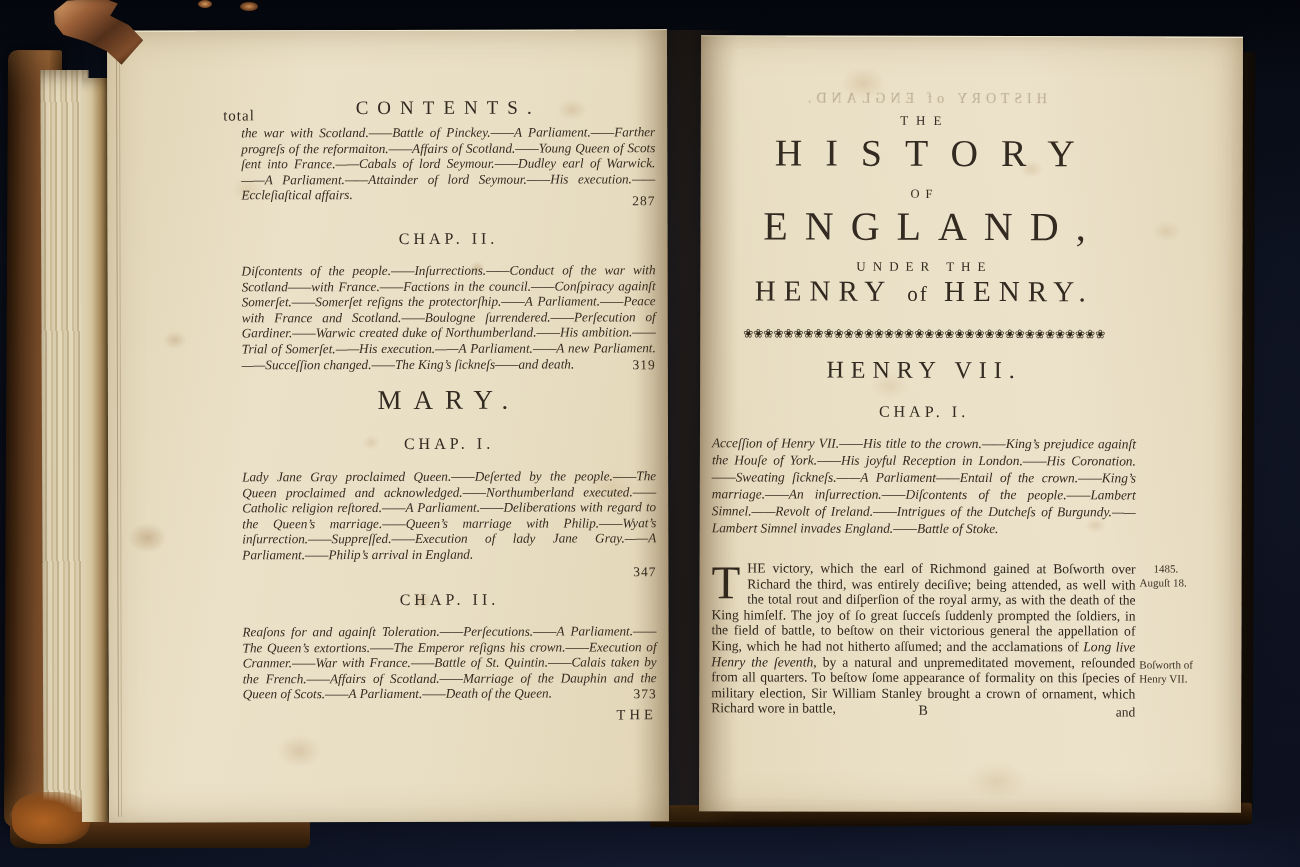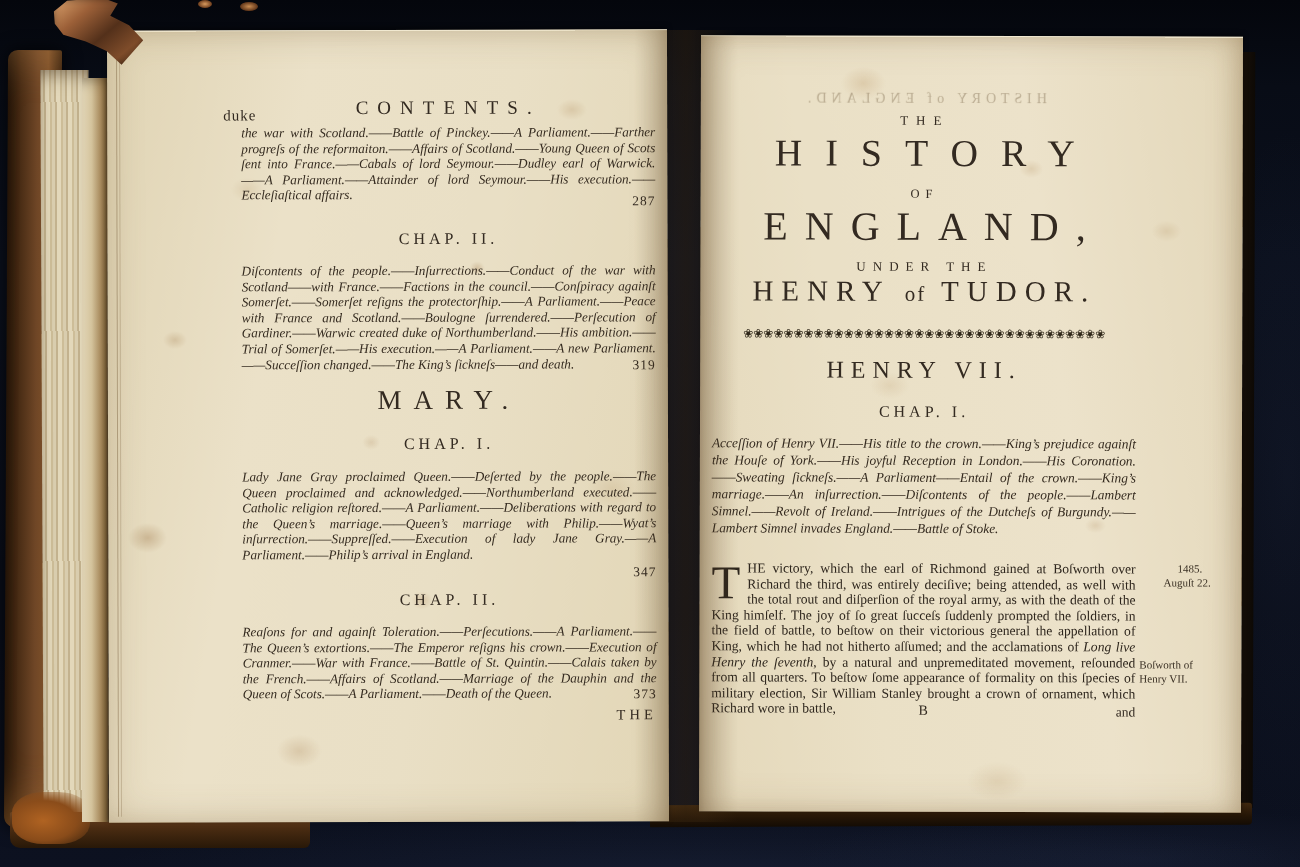--- a/index.html
+++ b/index.html
@@ -102,21 +102,21 @@
   .t-house{top:238px;text-align:center;font-size:29px;letter-spacing:8px;}
   .t-house .of-small{font-size:21px;letter-spacing:2px;}
   .ornaments{top:290px;left:6px;width:436px;text-align:center;font-family:"DejaVu Sans",sans-serif;font-size:12px;letter-spacing:0;color:#2f2719;white-space:nowrap;}
   .h-henry{top:320px;text-align:center;font-size:24px;letter-spacing:7px;}
   .h-chap{top:366px;text-align:center;font-size:16px;letter-spacing:4px;}
   .summary{top:398px;font-style:italic;font-size:13.4px;line-height:17px;text-align:justify;color:#342a1f;}
   .body-para{top:524px;font-size:13.6px;line-height:15.6px;text-align:justify;color:#2e261d;}
   .dropcap{position:static;float:left;font-size:47px;line-height:40px;padding:2px 7px 0 0;}
   .body-ital{font-style:italic;}
   .margin-note{left:440px;width:98px;font-size:11px;line-height:14px;color:#3a3024;}
-  .mn1{top:524px;margin-left:24px;}
+  .mn1{top:524px;}
   .mn1 .l1{position:static;display:block;padding-left:14px;}
   .mn1 .l2{position:static;display:block;}
   .mn2{top:620px;}
   .mn2 span{position:static;display:block;}
   .sig-b{top:666px;text-align:center;font-size:14px;}
   .catchword-right{top:667px;text-align:right;font-size:13.5px;}
 </style>
 </head>
 <body>
 
@@ -126,21 +126,21 @@
   <div class="stack-left"></div>
   <div class="edge-right-strip"></div>
   <div class="board-bottom-right"></div>
   <div class="board-bottom-left"></div>
   <div class="corner-orange"></div>
   <div class="torn-stub"></div>
 
   <div class="page left-page">
     <div class="lp-edgeline"></div>
 
-    <div class="pagenum">duke</div>
+    <div class="pagenum">total</div>
     <div class="lp-block contents-title">CONTENTS.</div>
 
     <div class="lp-block toc-para" style="top:94px">
       <span style="position:static">the war with Scotland.——Battle of Pinckey.——A Parliament.——Farther progreſs of the reformaiton.——Affairs of Scotland.——Young Queen of Scots ſent into France.——Cabals of lord Seymour.——Dudley earl of Warwick.——A Parliament.——Attainder of lord Seymour.——His execution.——Eccleſiaſtical affairs.</span>
     </div>
     <div class="lp-block ref-line" style="top:163px">287</div>
 
     <div class="lp-block chap-heading" style="top:199px">CHAP. II.</div>
     <div class="lp-block toc-para" style="top:232px">
       <span style="position:static">Diſcontents of the people.——Inſurrections.——Conduct of the war with Scotland——with France.——Factions in the council.——Conſpiracy againſt Somerſet.——Somerſet reſigns the protectorſhip.——A Parliament.——Peace with France and Scotland.——Boulogne ſurrendered.——Perſecution of Gardiner.——Warwic created duke of Northumberland.——His ambition.——Trial of Somerſet.——His execution.——A Parliament.——A new Parliament.——Succeſſion changed.——The King’s ſickneſs——and death.</span>
@@ -169,37 +169,37 @@
     <div class="rp-block showthrough">HISTORY of ENGLAND.</div>
 
     <div class="rp-block t-the">THE</div>
     <div class="rp-block t-history">HISTORY</div>
     <div class="rp-block t-of">OF</div>
     <div class="rp-block t-england">ENGLAND,</div>
     <div class="rp-block t-under">UNDER THE</div>
     <div class="rp-block t-house">
       <span style="position:static">HENRY</span>
       <span class="of-small" style="position:static">of</span>
-      <span style="position:static">TUDOR.</span>
+      <span style="position:static">HENRY.</span>
     </div>
 
     <div class="ornaments">❀❀❀❀❀❀❀❀❀❀❀❀❀❀❀❀❀❀❀❀❀❀❀❀❀❀❀❀❀❀❀❀❀❀❀❀</div>
 
     <div class="rp-block h-henry">HENRY VII.</div>
     <div class="rp-block h-chap">CHAP. I.</div>
 
     <div class="rp-block summary">Acceſſion of Henry VII.——His title to the crown.——King’s prejudice againſt the Houſe of York.——His joyful Reception in London.——His Coronation.——Sweating ſickneſs.——A Parliament——Entail of the crown.——King’s marriage.——An inſurrection.——Diſcontents of the people.——Lambert Simnel.——Revolt of Ireland.——Intrigues of the Dutcheſs of Burgundy.——Lambert Simnel invades England.——Battle of Stoke.</div>
 
     <div class="rp-block body-para">
       <span class="dropcap">T</span><span style="position:static">HE victory, which the earl of Richmond gained at Boſworth over Richard the third, was entirely deciſive; being attended, as well with the total rout and diſperſion of the royal army, as with the death of the King himſelf.  The joy of ſo great ſucceſs ſuddenly prompted the ſoldiers, in the field of battle, to beſtow on their victorious general the appellation of King, which he had not hitherto aſſumed; and the acclamations of </span><span class="body-ital" style="position:static">Long live Henry the ſeventh</span><span style="position:static">, by a natural and unpremeditated movement, reſounded from all quarters.  To beſtow ſome appearance of formality on this ſpecies of military election, Sir William Stanley brought a crown of ornament, which Richard wore in battle,</span>
     </div>
 
     <div class="margin-note mn1">
       <span class="l1">1485.</span>
-      <span class="l2">Auguſt 22.</span>
+      <span class="l2">Auguſt 18.</span>
     </div>
     <div class="margin-note mn2">
       <span>Boſworth of</span>
       <span>Henry VII.</span>
     </div>
 
     <div class="rp-block sig-b">B</div>
     <div class="rp-block catchword-right">and</div>
   </div>
 

